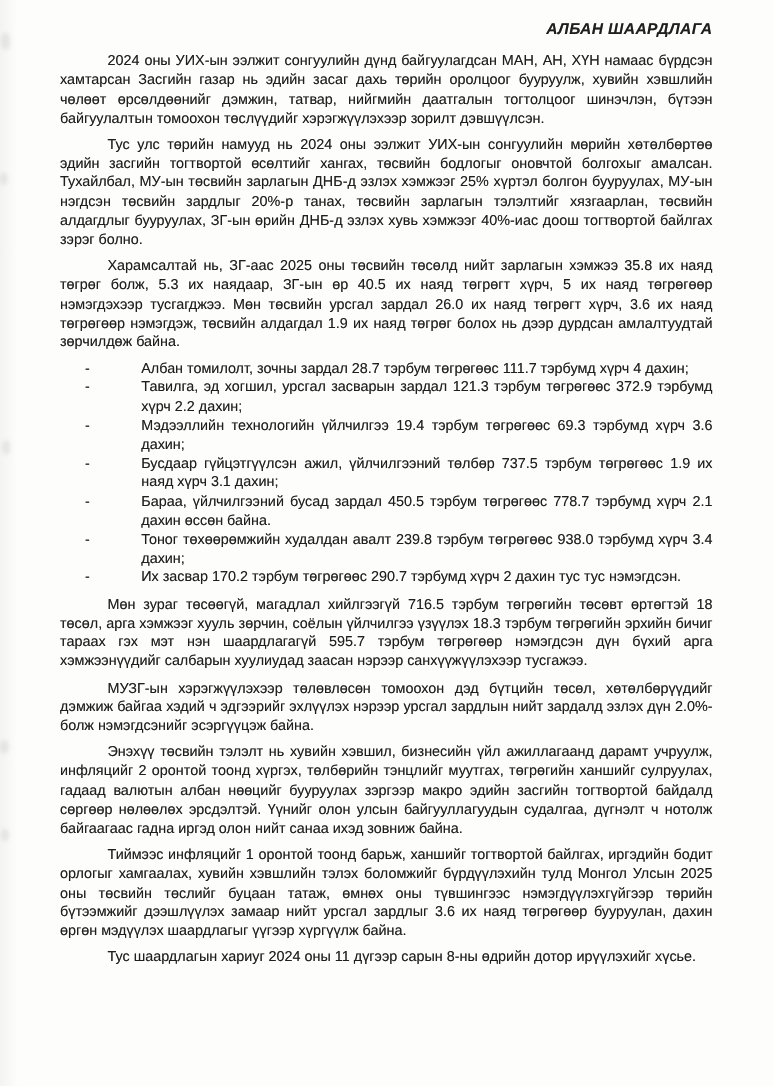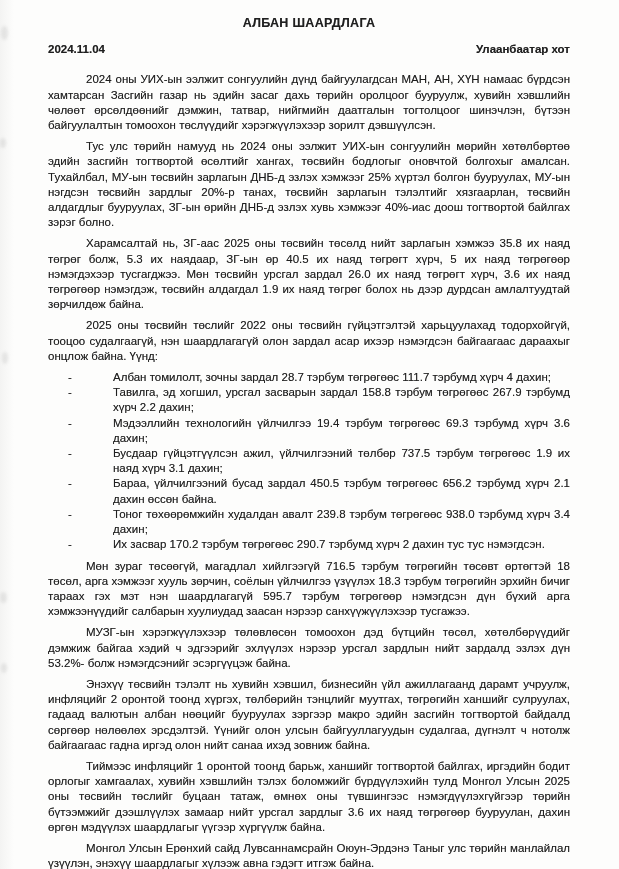--- a/index.html
+++ b/index.html
@@ -24,22 +24,23 @@
     font-family: "Liberation Sans", "DejaVu Sans", sans-serif;
     font-size: 11.5px;
     line-height: 15.2px;
     color: #1f1f1f;
     text-shadow: 0 0 0.5px rgba(45,45,45,0.55);
   }
   .title {
     margin: 0 0 11px 0;
     font-size: 12.5px;
     font-weight: bold;
-    text-align: center;
+    text-align: right;
     letter-spacing: 0.3px;
+    font-style: italic;
   }
   .meta {
     display: flex;
     justify-content: space-between;
     font-weight: bold;
     margin: 0 0 15px 0;
   }
   p.para {
     margin: 0 0 6px 0;
     text-align: justify;
@@ -83,61 +84,55 @@
 <div class="page">
 
   <div class="artifact a1"></div>
   <div class="artifact a2"></div>
   <div class="artifact a3"></div>
   <div class="artifact a4"></div>
   <div class="artifact a5"></div>
 
   <h1 class="title">АЛБАН ШААРДЛАГА</h1>
 
-  <div class="meta">
-    <span>2024.11.04</span>
-    <span>Улаанбаатар хот</span>
-  </div>
 
   <p class="para">2024 оны УИХ-ын ээлжит сонгуулийн дүнд байгуулагдсан МАН, АН, ХҮН намаас бүрдсэн хамтарсан Засгийн газар нь эдийн засаг дахь төрийн оролцоог бууруулж, хувийн хэвшлийн чөлөөт өрсөлдөөнийг дэмжин, татвар, нийгмийн даатгалын тогтолцоог шинэчлэн, бүтээн байгуулалтын томоохон төслүүдийг хэрэгжүүлэхээр зорилт дэвшүүлсэн.</p>
   <p class="para">Тус улс төрийн намууд нь 2024 оны ээлжит УИХ-ын сонгуулийн мөрийн хөтөлбөртөө эдийн засгийн тогтвортой өсөлтийг хангах, төсвийн бодлогыг оновчтой болгохыг амалсан. Тухайлбал, МУ-ын төсвийн зарлагын ДНБ-д эзлэх хэмжээг 25% хүртэл болгон бууруулах, МУ-ын нэгдсэн төсвийн зардлыг 20%-р танах, төсвийн зарлагын тэлэлтийг хязгаарлан, төсвийн алдагдлыг бууруулах, ЗГ-ын өрийн ДНБ-д эзлэх хувь хэмжээг 40%-иас доош тогтвортой байлгах зэрэг болно.</p>
   <p class="para">Харамсалтай нь, ЗГ-аас 2025 оны төсвийн төсөлд нийт зарлагын хэмжээ 35.8 их наяд төгрөг болж, 5.3 их наядаар, ЗГ-ын өр 40.5 их наяд төгрөгт хүрч, 5 их наяд төгрөгөөр нэмэгдэхээр тусгагджээ. Мөн төсвийн урсгал зардал 26.0 их наяд төгрөгт хүрч, 3.6 их наяд төгрөгөөр нэмэгдэж, төсвийн алдагдал 1.9 их наяд төгрөг болох нь дээр дурдсан амлалтуудтай зөрчилдөж байна.</p>
-  <p class="para">2025 оны төсвийн төслийг 2022 оны төсвийн гүйцэтгэлтэй харьцуулахад тодорхойгүй, тооцоо судалгаагүй, нэн шаардлагагүй олон зардал асар ихээр нэмэгдсэн байгаагаас дараахыг онцлож байна. Үүнд:</p>
 
   <ul class="expense-list">
     <li>
       <span class="marker">-</span>
       <span class="text">Албан томилолт, зочны зардал 28.7 тэрбум төгрөгөөс 111.7 тэрбумд хүрч 4 дахин;</span>
     </li>
     <li>
       <span class="marker">-</span>
-      <span class="text">Тавилга, эд хогшил, урсгал засварын зардал 158.8 тэрбум төгрөгөөс 267.9 тэрбумд хүрч 2.2 дахин;</span>
+      <span class="text">Тавилга, эд хогшил, урсгал засварын зардал 121.3 тэрбум төгрөгөөс 372.9 тэрбумд хүрч 2.2 дахин;</span>
     </li>
     <li>
       <span class="marker">-</span>
       <span class="text">Мэдээллийн технологийн үйлчилгээ 19.4 тэрбум төгрөгөөс 69.3 тэрбумд хүрч 3.6 дахин;</span>
     </li>
     <li>
       <span class="marker">-</span>
       <span class="text">Бусдаар гүйцэтгүүлсэн ажил, үйлчилгээний төлбөр 737.5 тэрбум төгрөгөөс 1.9 их наяд хүрч 3.1 дахин;</span>
     </li>
     <li>
       <span class="marker">-</span>
-      <span class="text">Бараа, үйлчилгээний бусад зардал 450.5 тэрбум төгрөгөөс 656.2 тэрбумд хүрч 2.1 дахин өссөн байна.</span>
+      <span class="text">Бараа, үйлчилгээний бусад зардал 450.5 тэрбум төгрөгөөс 778.7 тэрбумд хүрч 2.1 дахин өссөн байна.</span>
     </li>
     <li>
       <span class="marker">-</span>
       <span class="text">Тоног төхөөрөмжийн худалдан авалт 239.8 тэрбум төгрөгөөс 938.0 тэрбумд хүрч 3.4 дахин;</span>
     </li>
     <li>
       <span class="marker">-</span>
       <span class="text">Их засвар 170.2 тэрбум төгрөгөөс 290.7 тэрбумд хүрч 2 дахин тус тус нэмэгдсэн.</span>
     </li>
   </ul>
 
   <p class="para">Мөн зураг төсөөгүй, магадлал хийлгээгүй 716.5 тэрбум төгрөгийн төсөвт өртөгтэй 18 төсөл, арга хэмжээг хууль зөрчин, соёлын үйлчилгээ үзүүлэх 18.3 тэрбум төгрөгийн эрхийн бичиг тараах гэх мэт нэн шаардлагагүй 595.7 тэрбум төгрөгөөр нэмэгдсэн дүн бүхий арга хэмжээнүүдийг салбарын хуулиудад заасан нэрээр санхүүжүүлэхээр тусгажээ.</p>
-  <p class="para">МУЗГ-ын хэрэгжүүлэхээр төлөвлөсөн томоохон дэд бүтцийн төсөл, хөтөлбөрүүдийг дэмжиж байгаа хэдий ч эдгээрийг эхлүүлэх нэрээр урсгал зардлын нийт зардалд эзлэх дүн 53.2%- болж нэмэгдсэнийг эсэргүүцэж байна.</p>
+  <p class="para">МУЗГ-ын хэрэгжүүлэхээр төлөвлөсөн томоохон дэд бүтцийн төсөл, хөтөлбөрүүдийг дэмжиж байгаа хэдий ч эдгээрийг эхлүүлэх нэрээр урсгал зардлын нийт зардалд эзлэх дүн 2.0%- болж нэмэгдсэнийг эсэргүүцэж байна.</p>
   <p class="para">Энэхүү төсвийн тэлэлт нь хувийн хэвшил, бизнесийн үйл ажиллагаанд дарамт учруулж, инфляцийг 2 оронтой тоонд хүргэх, төлбөрийн тэнцлийг муутгах, төгрөгийн ханшийг сулруулах, гадаад валютын албан нөөцийг бууруулах зэргээр макро эдийн засгийн тогтвортой байдалд сөргөөр нөлөөлөх эрсдэлтэй. Үүнийг олон улсын байгууллагуудын судалгаа, дүгнэлт ч нотолж байгаагаас гадна иргэд олон нийт санаа ихэд зовниж байна.</p>
   <p class="para">Тиймээс инфляцийг 1 оронтой тоонд барьж, ханшийг тогтвортой байлгах, иргэдийн бодит орлогыг хамгаалах, хувийн хэвшлийн тэлэх боломжийг бүрдүүлэхийн тулд Монгол Улсын 2025 оны төсвийн төслийг буцаан татаж, өмнөх оны түвшингээс нэмэгдүүлэхгүйгээр төрийн бүтээмжийг дээшлүүлэх замаар нийт урсгал зардлыг 3.6 их наяд төгрөгөөр бууруулан, дахин өргөн мэдүүлэх шаардлагыг үүгээр хүргүүлж байна.</p>
-  <p class="para">Монгол Улсын Ерөнхий сайд Лувсаннамсрайн Оюун-Эрдэнэ Таныг улс төрийн манлайлал үзүүлэн, энэхүү шаардлагыг хүлээж авна гэдэгт итгэж байна.</p>
   <p class="para last">Тус шаардлагын хариуг 2024 оны 11 дүгээр сарын 8-ны өдрийн дотор ирүүлэхийг хүсье.</p>
 
 </div>
 
 </body></html>

